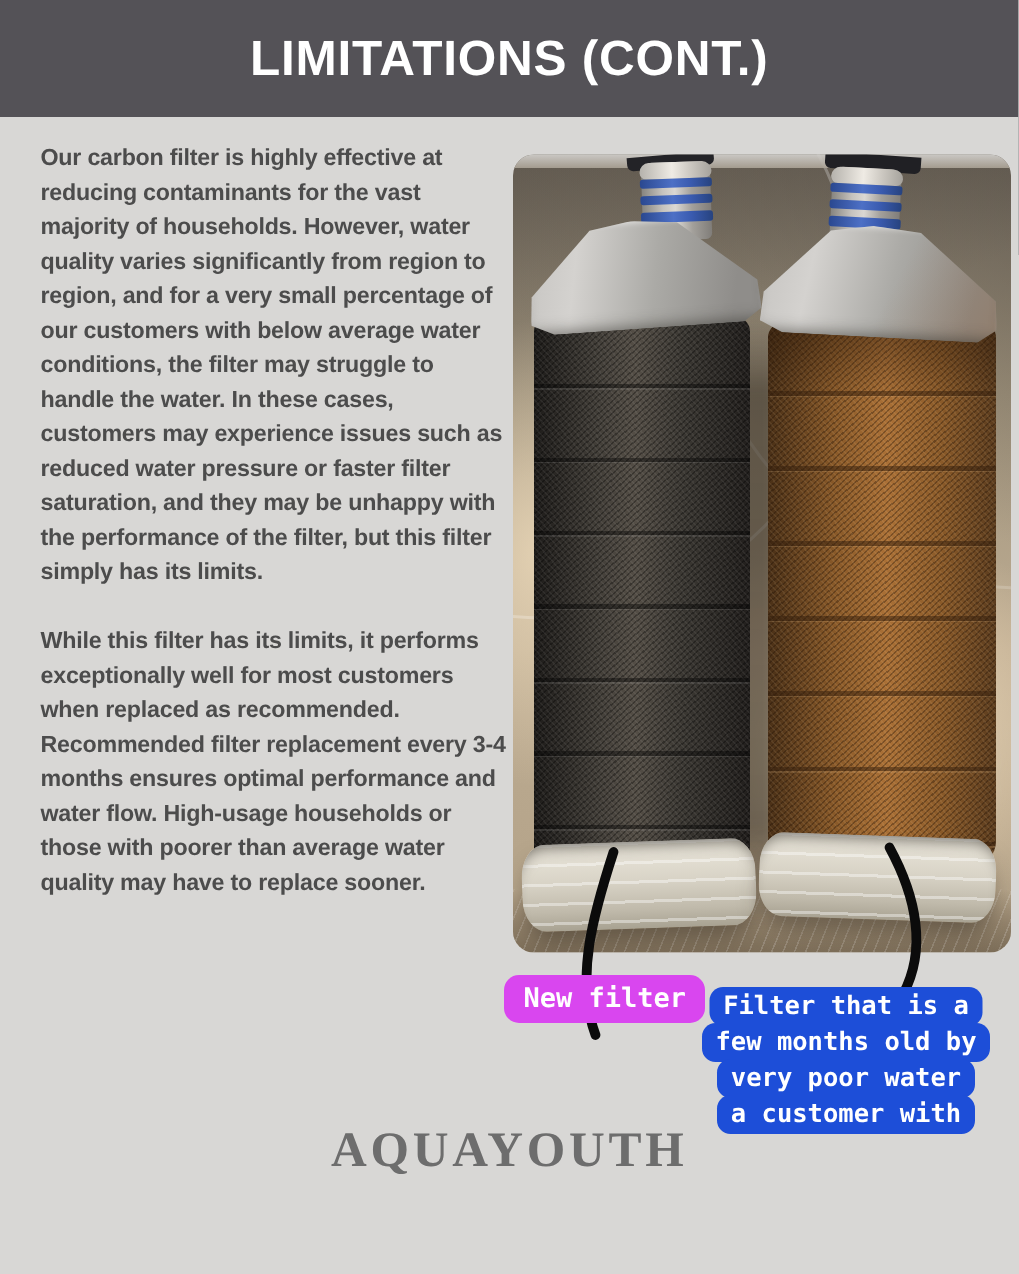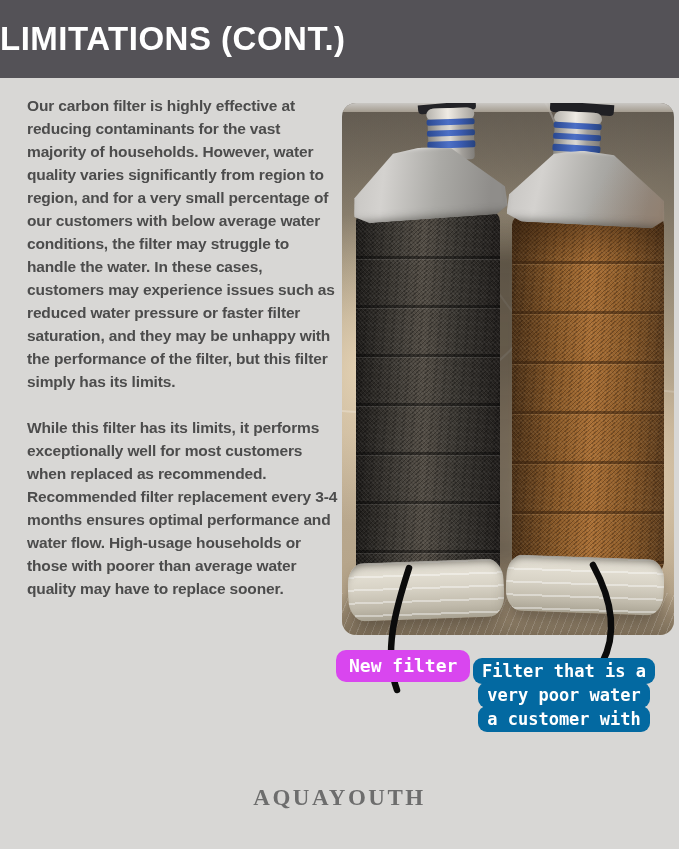--- a/index.html
+++ b/index.html
@@ -3,21 +3,21 @@
 <meta charset="utf-8">
 <style>
   html,body{margin:0;padding:0;background:#9a9a9a;}
   .canvas{position:relative;width:679px;height:849px;background:#d8d7d5;overflow:hidden;
           font-family:"Liberation Sans",sans-serif;}
   .canvas *, .canvas{box-sizing:border-box;}
   .abs{position:absolute;}
 
   
   .header{position:absolute;left:0;top:0;width:679px;height:78px;background:#545257;
-          display:flex;align-items:center;justify-content:flex-start;}
+          display:flex;align-items:center;justify-content:center;}
   .title{margin:0;color:#ffffff;font-size:33px;font-weight:700;letter-spacing:.5px;}
 
   
   .copy{position:absolute;left:27px;top:94px;width:312px;color:#4c4c4c;
         font-size:15.5px;line-height:23px;letter-spacing:-.15px;}
   .copy p{margin:0 0 23px 0;font-weight:bold;}
 
   
   .photo{position:absolute;left:342px;top:103px;width:332px;height:532px;margin:0;
          border-radius:14px;overflow:hidden;
@@ -86,25 +86,25 @@
   .collar-r{left:164px;top:454px;width:158px;height:56px;transform:rotate(2deg);}
 
   
   .callouts{position:absolute;left:0;top:0;width:679px;height:849px;pointer-events:none;}
   .label-new{position:absolute;left:336px;top:650px;background:#d946ef;color:#ffffff;
         font-family:"DejaVu Sans Mono",monospace;font-weight:700;font-size:18px;
         padding:5px 13px 6px;border-radius:10px;white-space:nowrap;}
   .label-old{position:absolute;left:460px;top:660px;width:208px;text-align:center;
         font-family:"DejaVu Sans Mono",monospace;font-weight:700;font-size:17px;color:#ffffff;}
   .label-old .line{margin-top:-2px;}
-  .label-old .line span{display:inline-block;background:#0369a1;line-height:20px;
+  .label-old .line span{display:inline-block;background:#1d4ed8;line-height:20px;
         padding:3px 9px;border-radius:9px;white-space:nowrap;}
 
-  .brand{position:absolute;left:0;top:785px;width:679px;text-align:center;
-        font-family:"Liberation Serif",serif;font-weight:700;font-size:23px;
+  .brand{position:absolute;left:0;top:749px;width:679px;text-align:center;
+        font-family:"Liberation Serif",serif;font-weight:700;font-size:33px;
         letter-spacing:2.5px;color:#6d6d6d;}
 </style>
 </head>
 <body>
 
 <div class="canvas">
 
   <header class="header">
     <h1 class="title">LIMITATIONS (CONT.)</h1>
   </header>
@@ -151,19 +151,20 @@
     <path d="M 409 568 C 396 608 383 652 397 690" fill="none" stroke="#0b0b0b" stroke-width="6.5" stroke-linecap="round"></path>
     <path d="M 593 565 C 611 598 618 633 602 663" fill="none" stroke="#0b0b0b" stroke-width="6.5" stroke-linecap="round"></path>
   </svg>
 
   <div class="label-new">
     <span>New filter</span>
   </div>
 
   <div class="label-old">
     <div class="line"><span>Filter that is a</span></div>
+    <div class="line"><span>few months old by</span></div>
     <div class="line"><span>very poor water</span></div>
     <div class="line"><span>a customer with</span></div>
   </div>
 
   <div class="brand">AQUAYOUTH</div>
 
 </div>
 
 </body></html>

